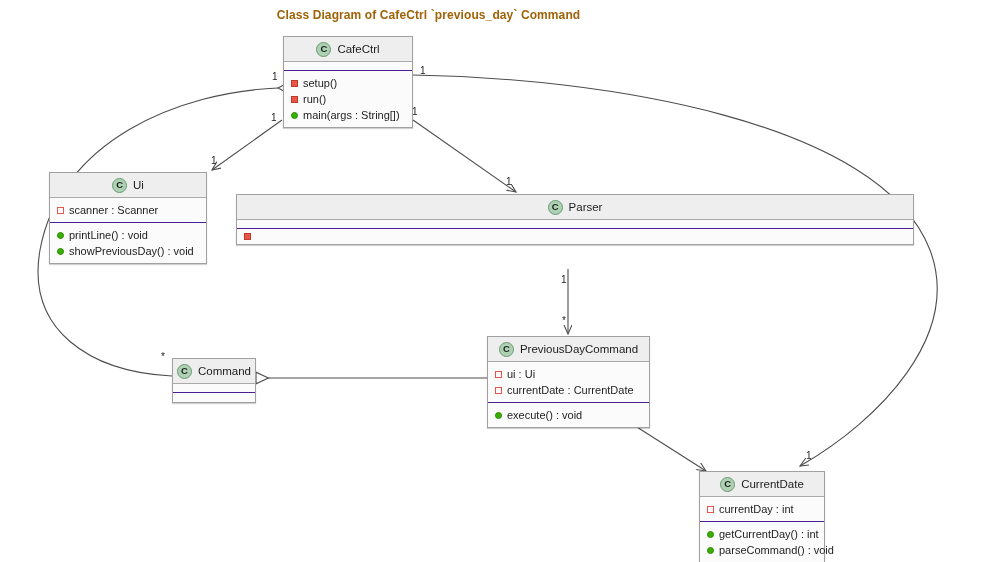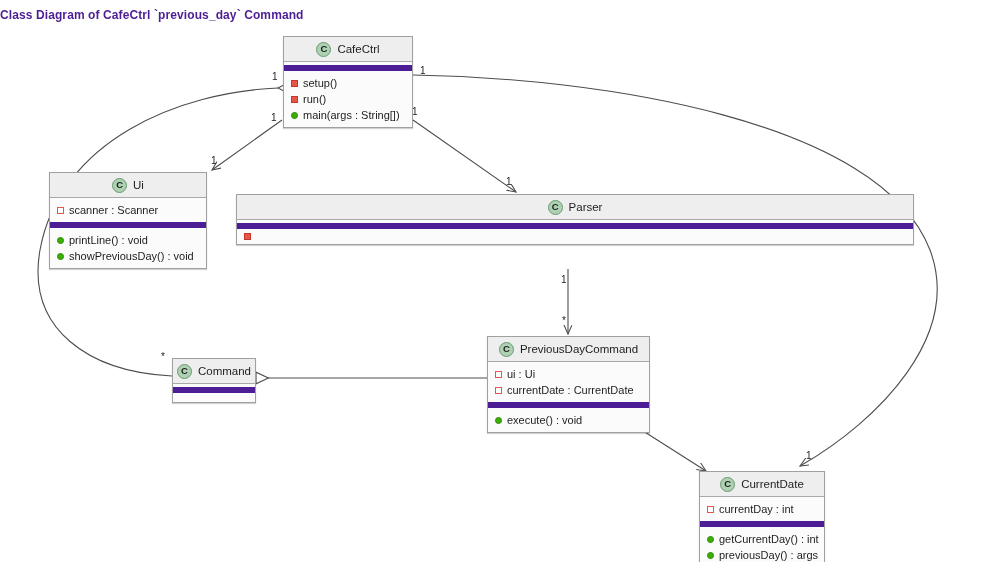--- a/index.html
+++ b/index.html
@@ -10,24 +10,24 @@
     overflow:hidden;
     position:relative;
   }
   #stage{position:absolute;left:0;top:0;width:1000px;height:562px;}
 
   #edges{position:absolute;left:0;top:0;width:1000px;height:562px;pointer-events:none;}
 
   .diagram-title{
     position:absolute;
     left:0;top:8px;width:857px;
-    text-align:left;
+    text-align:center;
     font-size:12px;
     font-weight:bold;
-    color:#4c1d95;
+    color:#a16207;
     letter-spacing:0.1px;
   }
 
   .uml-class{
     position:absolute;
     background:#fbfbfb;
     border:1px solid #a0a0a0;
     box-sizing:border-box;
     box-shadow:0 1px 1px rgba(0,0,0,0.18);
   }
@@ -49,21 +49,21 @@
   .c-badge{
     width:15px;height:15px;border-radius:50%;
     background:#ADD1B2;
     border:1.2px solid #6a9a72;
     display:inline-flex;align-items:center;justify-content:center;
     font-size:9.5px;font-weight:bold;color:#1d1d1d;
     line-height:1;
     box-sizing:border-box;
   }
   .uml-compartment{
-    border-bottom:6px solid #4c1d95;
+    border-bottom:1px solid #4c1d95;
     padding:4px 6px 4px 7px;
     box-sizing:border-box;
   }
   .uml-compartment:last-child{border-bottom:none;}
   .uml-compartment.empty{height:9px;padding:0;}
   .member{
     display:flex;
     align-items:center;
     gap:5px;
     font-size:11px;
@@ -252,18 +252,18 @@
         <span class="mtext">currentDay : int</span>
       </div>
     </div>
     <div class="uml-compartment">
       <div class="member">
         <span class="vis pub"></span>
         <span class="mtext">getCurrentDay() : int</span>
       </div>
       <div class="member">
         <span class="vis pub"></span>
-        <span class="mtext">previousDay() : args</span>
+        <span class="mtext">parseCommand() : void</span>
       </div>
     </div>
   </div>
 
 </div>
 
 </body></html>

